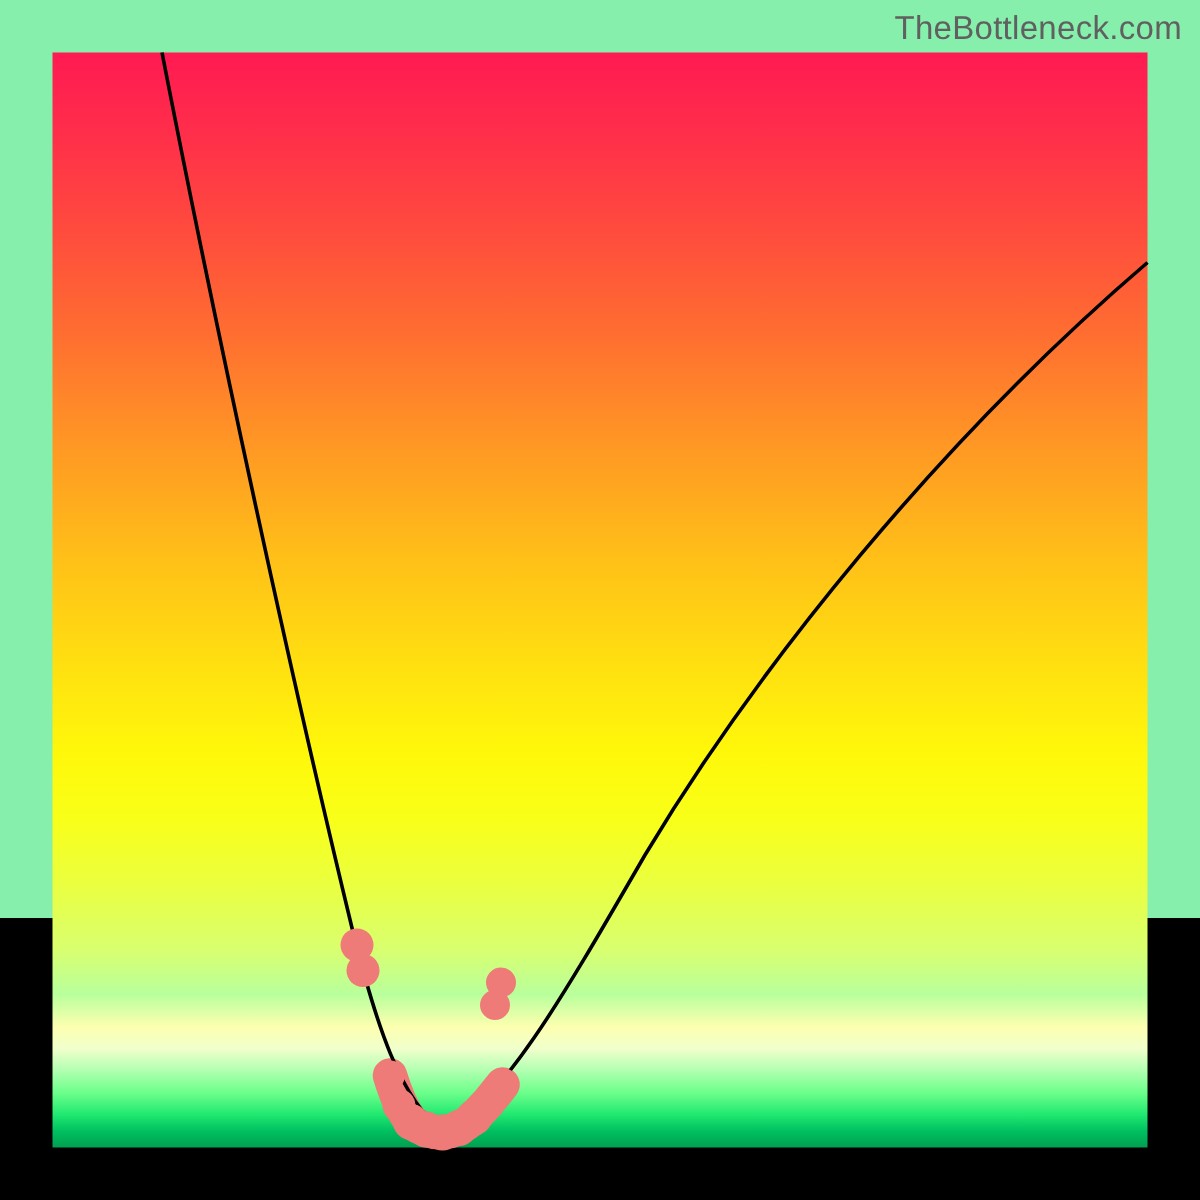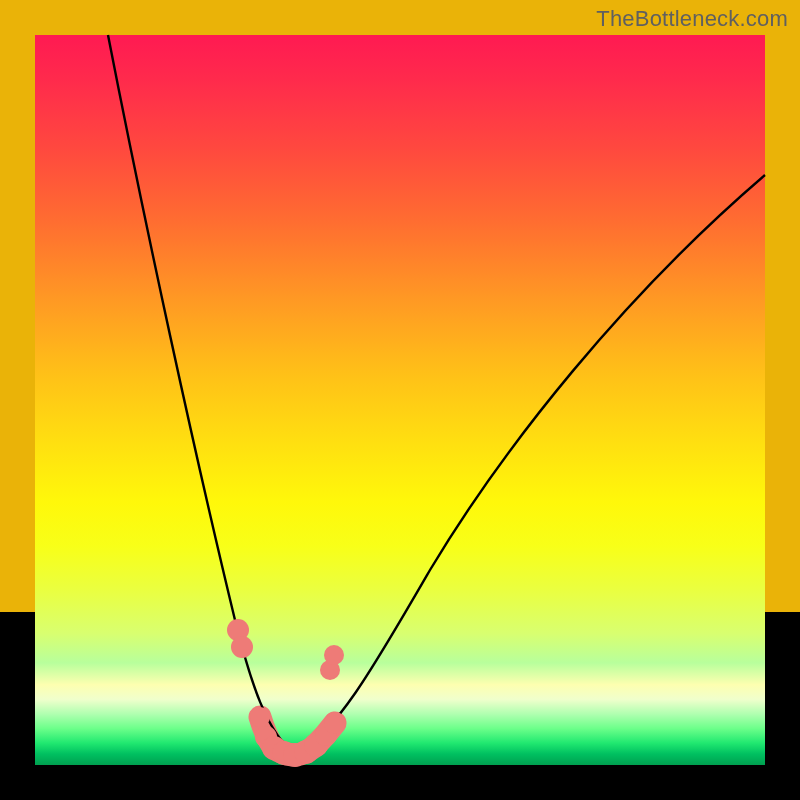--- a/index.html
+++ b/index.html
@@ -8,21 +8,21 @@
     width: 800px;
     height: 800px;
     overflow: hidden;
     background: #000;
     font-family: Arial, Helvetica, sans-serif;
   }
   .frame {
     position: relative;
     width: 800px;
     height: 612px;
-    background: #eab308;
+    background: #86efac;
   }
   .plot-area {
     position: absolute;
     left: 35px;
     top: 35px;
     width: 730px;
     height: 730px;
     
     background: linear-gradient(
       to bottom,

